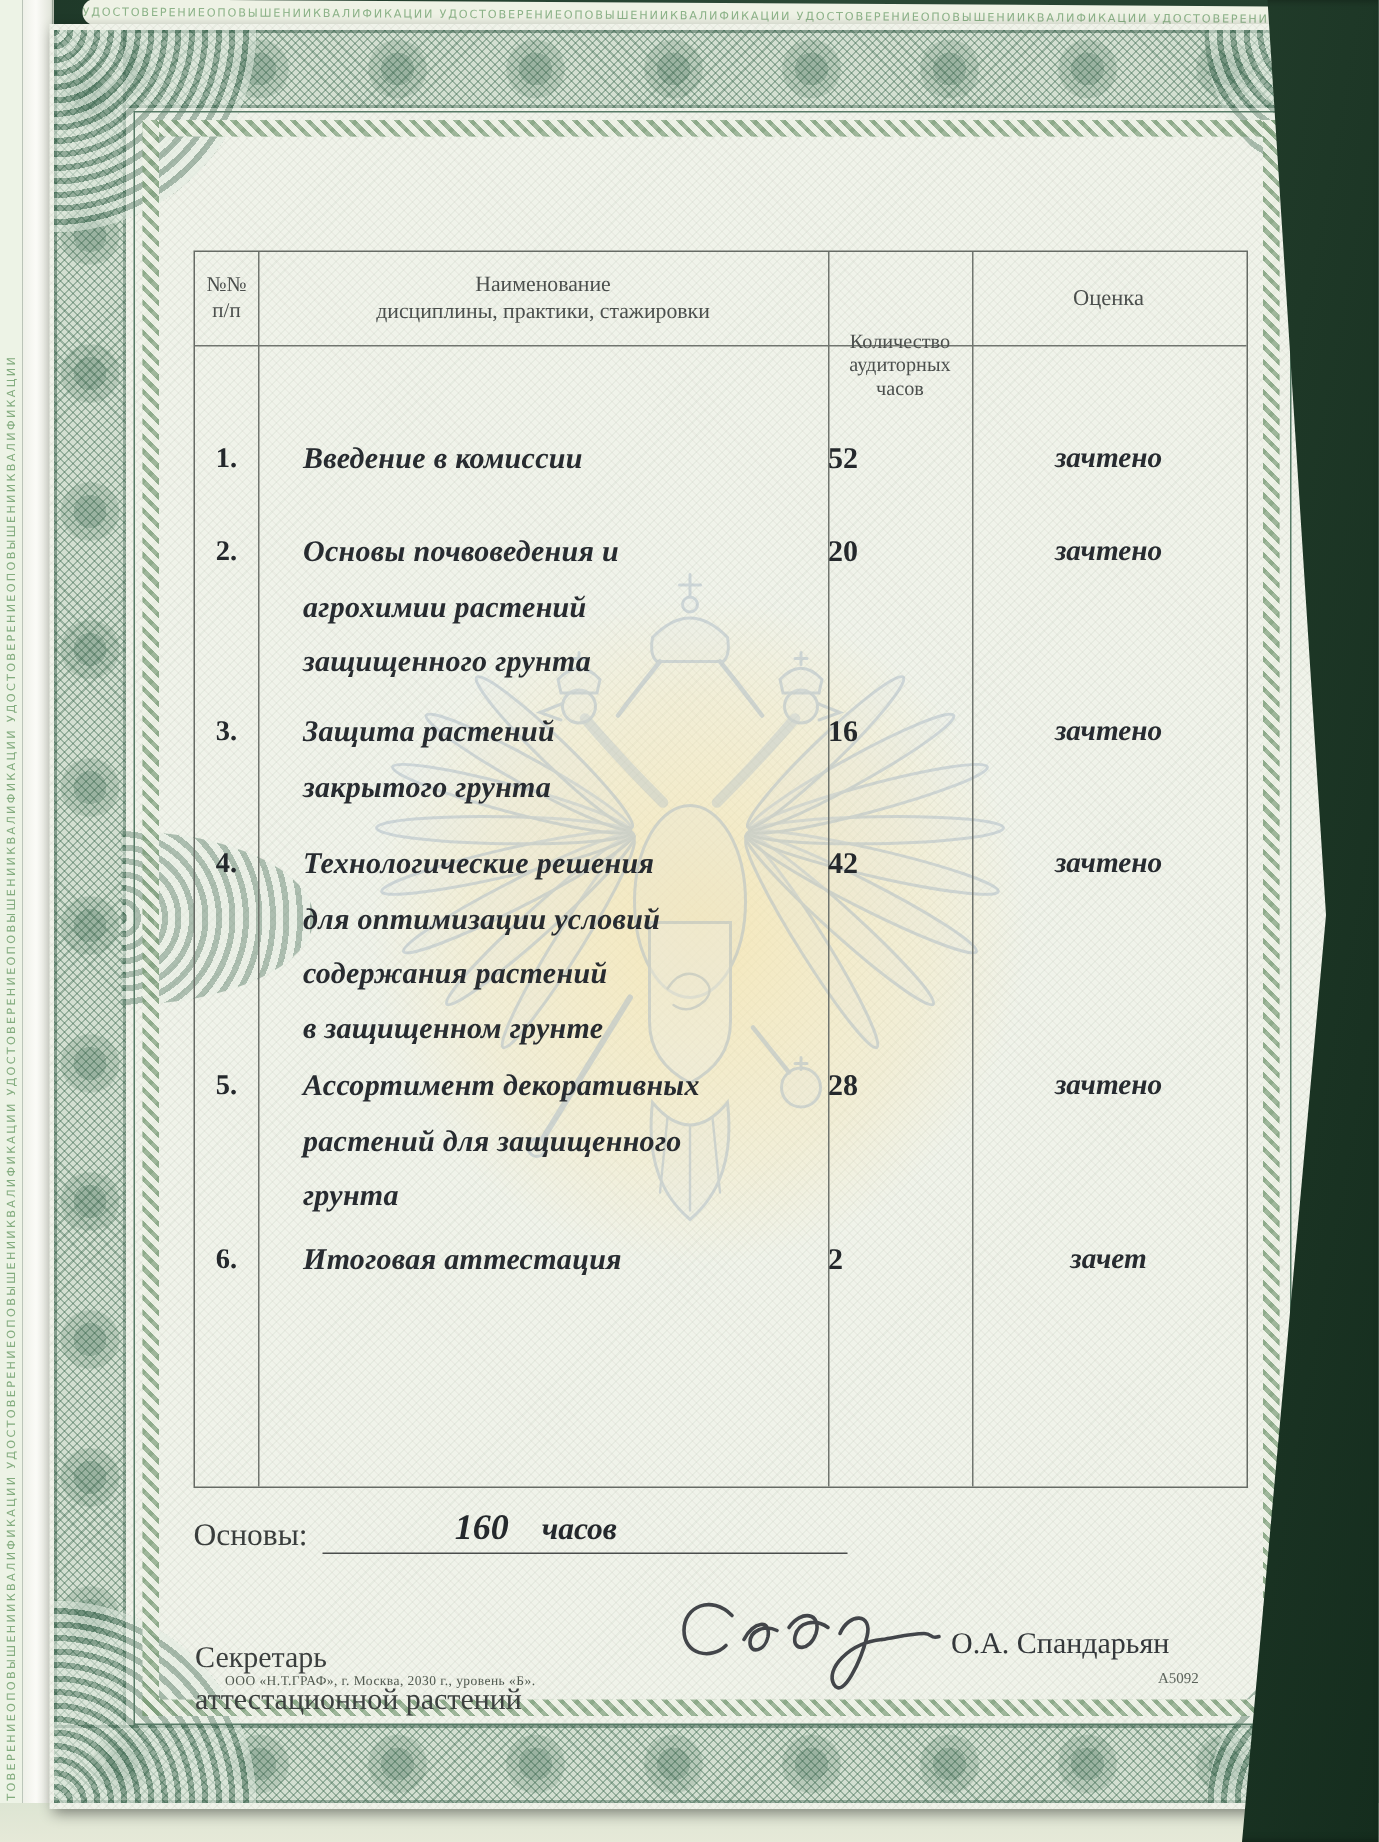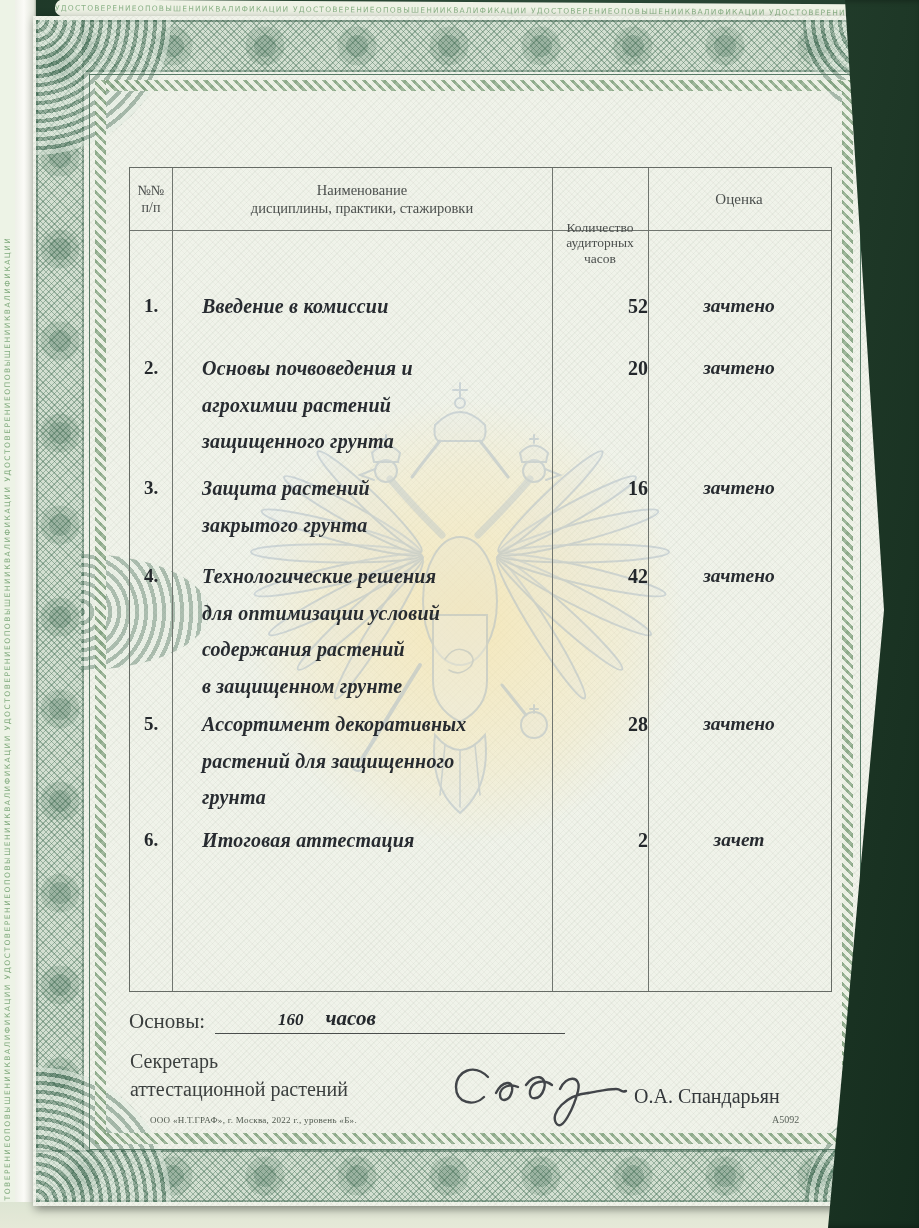--- a/index.html
+++ b/index.html
@@ -90,32 +90,32 @@
   .hc1{left:0;width:42px;font-size:14px;line-height:17px;}
   .hc2{left:42px;width:380px;font-size:14.5px;line-height:18px;}
   .hc3{left:422px;width:96px;font-size:13.5px;line-height:15.5px;margin-top:44px;}
   .hc4{left:518px;width:182px;font-size:15px;}
   .tbody{position:absolute;left:0;top:62px;right:0;bottom:0;}
   .trow{position:absolute;left:0;width:700px;}
   .c-num{position:absolute;left:0;width:42px;text-align:center;
     font-weight:bold;font-size:19px;line-height:36px;color:#24282c;}
   .c-name{position:absolute;left:72px;width:346px;font-weight:bold;font-style:italic;
     font-size:20px;line-height:36.5px;white-space:pre-line;color:#272b30;letter-spacing:.2px;}
-  .c-hours{position:absolute;left:422px;width:96px;text-align:right;
+  .c-hours{position:absolute;left:422px;width:96px;text-align:left;
     font-weight:bold;font-size:20px;line-height:36px;color:#24282c;}
   .c-grade{position:absolute;left:518px;width:182px;text-align:center;
     font-weight:bold;font-style:italic;font-size:19.5px;line-height:36px;color:#272b30;}
   
   .total{position:absolute;left:23px;top:915px;width:520px;font-size:21px;color:#3a3e3d;}
   .total-label{display:inline-block;}
   .total-line{display:inline-block;width:350px;margin-left:10px;
     border-bottom:1.6px solid #4a4d4c;padding-bottom:2px;vertical-align:bottom;}
-  .total-val{font-weight:bold;font-style:italic;font-size:17px;color:#24282c;margin-left:63px;}
+  .total-val{font-weight:bold;font-style:italic;font-size:24px;color:#24282c;margin-left:88px;}
   .total-unit{font-weight:bold;font-style:italic;font-size:21px;color:#24282c;margin-left:22px;}
-  .secr{position:absolute;left:24px;top:956px;font-size:20px;line-height:28px;color:#3b3f3e;}
+  .secr{position:absolute;left:24px;top:1000px;font-size:20px;line-height:28px;color:#3b3f3e;}
   .signature{position:absolute;left:338px;top:958px;width:195px;height:88px;}
   .sig-name{position:absolute;left:528px;top:994px;font-size:20px;color:#33373a;}
   .fineprint-left{position:absolute;left:44px;top:1024px;font-size:9px;
     letter-spacing:.3px;color:#50594f;}
   .fineprint-right{position:absolute;left:666px;top:1023px;font-size:10px;color:#5a625a;}
   
   .cover-right{position:absolute;left:0;top:0;width:919px;height:1228px;
     background:linear-gradient(100deg,#1d3627,#2b4834 50%,#152d1e);
     clip-path:polygon(845px 0,919px 0,919px 1228px,828px 1228px,884px 610px);
     box-shadow:inset 3px 0 6px rgba(0,0,0,.4);}
@@ -286,19 +286,19 @@
           <path d="M44 28 C30 14 12 22 12 38 C12 54 30 58 40 48"></path>
           <path d="M52 44 C58 32 70 30 68 42 C66 52 56 54 56 46 C56 38 66 34 74 38"></path>
           <path d="M82 36 C90 24 104 26 100 40 C96 52 84 52 86 42 C88 32 100 30 108 36"></path>
           <path d="M116 40 C122 26 138 26 134 42 C130 58 118 84 112 74 C106 64 122 46 144 44"></path>
           <path d="M144 44 C156 42 164 40 172 40 C178 40 176 44 182 42"></path>
         </g>
       </svg>
 
       <div class="sig-name">О.А. Спандарьян</div>
 
-      <div class="fineprint-left">ООО «Н.Т.ГРАФ», г. Москва, 2022 г., уровень «Б».</div>
+      <div class="fineprint-left">ООО «Н.Т.ГРАФ», г. Москва, 2030 г., уровень «Б».</div>
       <div class="fineprint-right">А5092</div>
     </div>
   </div>
 
   <div class="cover-right"></div>
 </div>
 
 </body></html>

